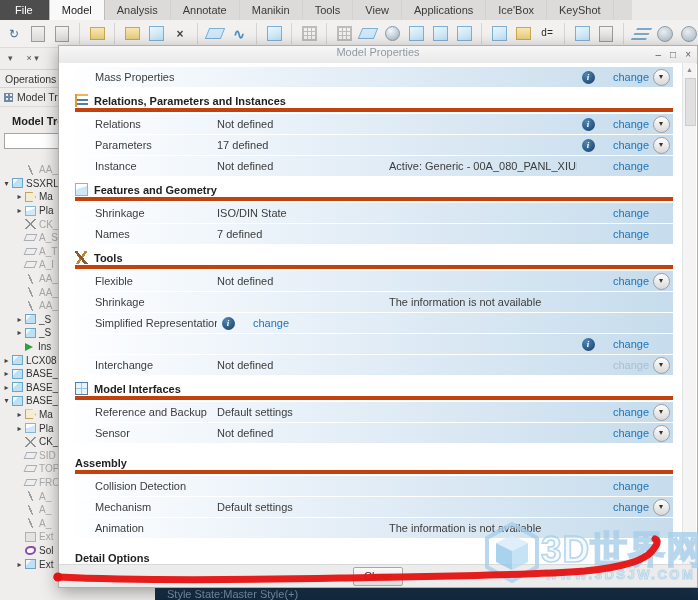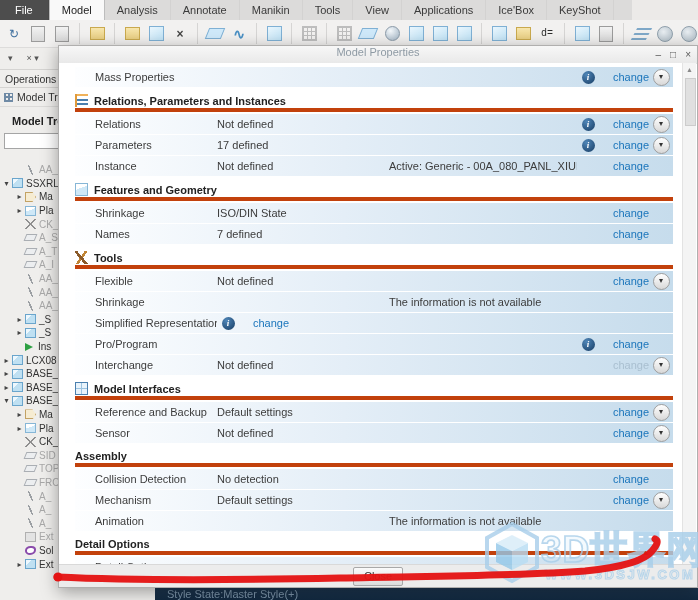--- a/index.html
+++ b/index.html
@@ -79,21 +79,21 @@
   #dscroll{position:absolute;right:1px;top:17px;bottom:22px;width:13px;background:#f4f4f4;border-left:1px solid #e3e3e3}
   #dscroll .sarrow{display:block;text-align:center;font-size:7px;color:#8a8a8a;padding-top:3px}
   #dscroll .sthumb{position:absolute;left:2px;top:15px;width:9px;height:46px;background:#e0e0e0;border:1px solid #cccccc}
   #dfooter{position:absolute;left:0;right:0;bottom:0;height:22px;background:#ececec;border-top:1px solid #d9d9d9;
            display:flex;align-items:center;justify-content:center}
   #closebtn{width:48px;height:17px;background:linear-gradient(#fafafa,#dcdcdc);border:1px solid #a8a8a8;
             border-radius:2px;font-size:11px;color:#333;display:flex;align-items:center;justify-content:center;font-family:"Liberation Sans",sans-serif}
 
   .phead{display:flex;align-items:center;gap:6px;margin:6px 0 2px 0;padding-bottom:0;
          border-bottom:4px solid #c2410c;font-weight:bold;color:#222;height:15px}
-  .phead.noicon{margin-top:5px}
+  .phead.noicon{margin-top:12px}
   .hicon{width:13px;height:13px;flex:none;box-sizing:border-box}
   .hicon.relations-icon{background:linear-gradient(#f0b25a 0 2px,transparent 2px 5px,#4a7fae 5px 7px,transparent 7px 9px,#4a7fae 9px 11px,transparent 11px);border-left:2px solid #e09a3a}
   .hicon.features-icon{background:linear-gradient(160deg,#ffffff 0 38%,#cfe8f7 38%);border:1px solid #86b6d6}
   .hicon.tools-icon{background:linear-gradient(50deg,transparent 40%,#8a5a2a 40% 55%,transparent 55%),
                     linear-gradient(-55deg,transparent 42%,#c08435 42% 56%,transparent 56%)}
   .hicon.interfaces-icon{border:1px solid #4a7fae;background:
         linear-gradient(0deg,transparent 45%,#9cc3e0 45% 55%,transparent 55%),
         linear-gradient(90deg,transparent 45%,#9cc3e0 45% 55%,transparent 55%),#e8f3fb}
 
   .prow{height:20px;margin-bottom:1px;display:flex;align-items:center;
@@ -491,21 +491,20 @@
       </div>
       <div class="prow">
         <span class="plabel">Simplified Representation</span>
         <span class="pinfo">
           <span class="infoicon">i</span>
         </span>
         <span class="pchange">change</span>
         <span class="pchev"></span>
       </div>
       <div class="prow">
-        <span class="plabel">Pro/Program</span>
         <span class="pvalue"></span>
         <span class="pcenter"></span>
         <span class="pinfo">
           <span class="infoicon">i</span>
         </span>
         <span class="pchange">change</span>
         <span class="pchev"></span>
       </div>
       <div class="prow">
         <span class="plabel">Interchange</span>
@@ -539,21 +538,20 @@
         <span class="pchange">change</span>
         <span class="pchev">
           <span class="chevbtn">▾</span>
         </span>
       </div>
       <div class="phead noicon">
         <span>Assembly</span>
       </div>
       <div class="prow">
         <span class="plabel">Collision Detection</span>
-        <span class="pvalue">No detection</span>
         <span class="pcenter"></span>
         <span class="pinfo"></span>
         <span class="pchange">change</span>
         <span class="pchev"></span>
       </div>
       <div class="prow">
         <span class="plabel">Mechanism</span>
         <span class="pvalue">Default settings</span>
         <span class="pcenter"></span>
         <span class="pinfo"></span>

